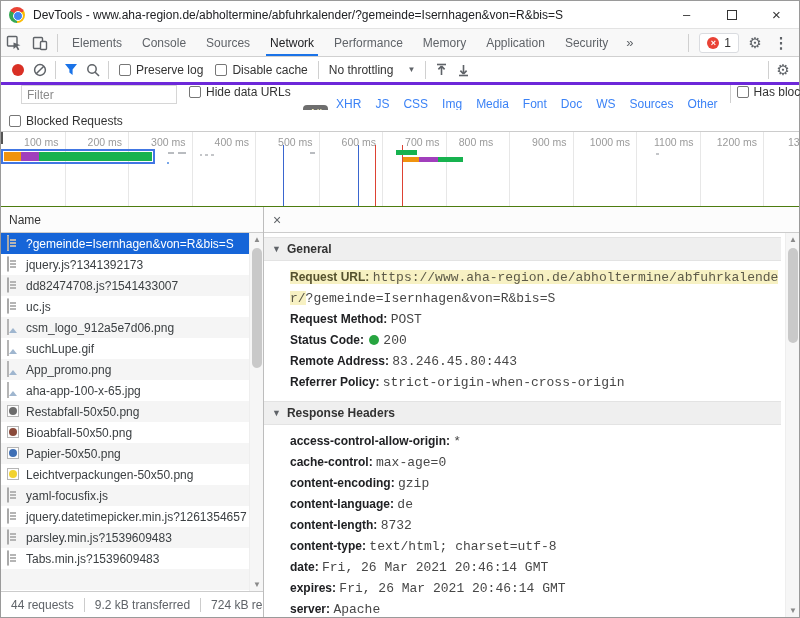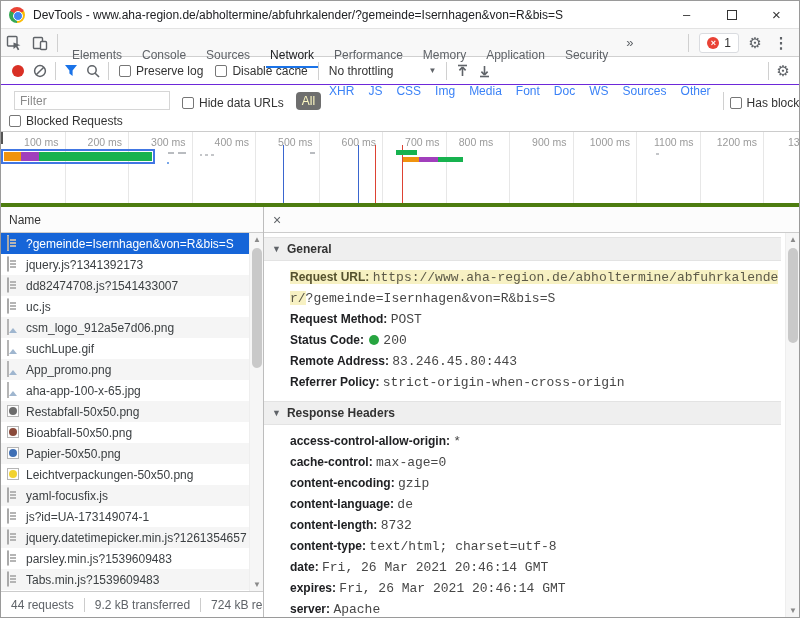--- a/index.html
+++ b/index.html
@@ -13,52 +13,52 @@
   .chrome-logo::after { content:""; position:absolute; left:4px; top:4px; width:8px; height:8px; border-radius:50%; background:#4285f4; border:1.5px solid #fff; }
   .title-text { margin-left:8px; flex:1; white-space:nowrap; overflow:hidden; color:#202124; font-size:12px; }
   .win-controls { display:flex; height:100%; }
   .win-btn { width:45px; height:100%; display:flex; align-items:center; justify-content:center; color:#333; font-size:13px; cursor:default; }
   .maximize-box { width:10px; height:10px; border:1px solid #333; display:inline-block; }
 
   
   .tabbar { height:28px; flex:0 0 28px; display:flex; align-items:center; border-bottom:1px solid #d0d0d0; background:#f8f8f8; }
   .tb-icon { width:26px; height:26px; display:flex; align-items:center; justify-content:center; }
   .sep { width:1px; height:18px; background:#d0d0d0; margin:0 4px; flex:0 0 1px; }
-  .tab { padding:0 10px; height:100%; display:flex; align-items:center; color:#5f6368; position:relative; white-space:nowrap;margin-top:12px; }
+  .tab { padding:0 10px; height:100%; display:flex; align-items:center; color:#5f6368; position:relative; white-space:nowrap; }
   .tab.active { color:#202124; }
   .tab.active::after { content:""; position:absolute; left:6px; right:6px; bottom:0; height:2px; background:#1a73e8; }
   .tab-overflow { padding:0 8px; color:#5f6368; font-size:13px; }
   .tabbar-right { margin-left:auto; display:flex; align-items:center; gap:6px; padding-right:8px; }
   .error-badge { display:flex; align-items:center; gap:5px; border:1px solid #dadce0; border-radius:3px; padding:2px 7px; background:#fff; }
   .error-dot { width:12px; height:12px; border-radius:50%; background:#e94235; color:#fff; font-size:9px; line-height:12px; text-align:center; font-weight:bold; }
   .glyph-btn { color:#5f6368; font-size:15px; width:20px; text-align:center; }
 
   
-  .net-toolbar { height:28px; flex:0 0 28px; display:flex; align-items:center; border-bottom:1px solid #6d28d9; padding:0 6px; background:#fff;justify-content:flex-end; }
+  .net-toolbar { height:28px; flex:0 0 28px; display:flex; align-items:center; border-bottom:3px solid #6d28d9; padding:0 6px; background:#fff;justify-content:flex-end; }
   .round-icon { width:22px; height:22px; display:flex; align-items:center; justify-content:center; }
   .record-dot { width:12px; height:12px; border-radius:50%; background:#d93025; }
   .cb-group { display:flex; align-items:center; margin:0 6px; white-space:nowrap; color:#333; }
   .checkbox { width:12px; height:12px; border:1px solid #767676; border-radius:2px; background:#fff; margin-right:5px; flex:0 0 12px; }
-  .throttle { display:flex; align-items:center; color:#333; padding:0 6px; white-space:nowrap;gap:21px; }
+  .throttle { display:flex; align-items:center; color:#333; padding:0 6px; white-space:nowrap; }
   .throttle .arrow { margin-left:14px; font-size:8px; color:#5f6368; }
   .toolbar-spacer { flex:1; }
 
   
-  .filter-row { height:25px; flex:0 0 25px; display:flex; align-items:flex-end; padding:0 13px; background:#fff; }
+  .filter-row { height:25px; flex:0 0 25px; display:flex; align-items:flex-start; padding:0 20px; background:#fff; }
   .filter-input { width:156px; height:19px; border:1px solid #d6d6d6; padding:0 5px; font-size:12px; font-family:"Liberation Sans",sans-serif; color:#333; outline:none; }
   .filter-input::placeholder { color:#8a8a8a; }
   .pills { display:flex; align-items:center; gap:2px; margin-left:6px; }
   .pill { padding:2px 6px; color:#3b82f6; border-radius:4px; white-space:nowrap; }
   .pill.active { background:#6e6e6e; color:#fef9c3;margin-top:20px; }
 
   
   .blocked-row { height:22px; flex:0 0 22px; display:flex; align-items:center; padding:0 8px; border-bottom:1px solid #ccc; background:#fff; }
 
   
-  .timeline { height:75px; flex:0 0 75px; position:relative; overflow:hidden; border-bottom:4px solid #4d7c0f; background:#fff; }
+  .timeline { height:75px; flex:0 0 75px; position:relative; overflow:hidden; border-bottom:1px solid #4d7c0f; background:#fff; }
   .tl-grid { position:absolute; top:0; bottom:0; width:1px; background:#e7e7e7; }
   .tl-label { position:absolute; top:4px; font-size:10.5px; color:#9a9a9a; }
   .tl-origin { position:absolute; left:0; top:0; width:2px; height:12px; background:#555; }
   .tl-vline { position:absolute; top:13px; bottom:0; width:1px; }
   .tl-bar { position:absolute; display:flex; }
   .tl-bar.selected { outline:2px solid #4176e3; outline-offset:1px; }
   .tl-seg { height:100%; }
   .tl-dash { position:absolute; height:2px; }
 
   
@@ -370,24 +370,20 @@
               </span>
             </span>
             <span>Leichtverpackungen-50x50.png</span>
           </div>
           <div class="req-row">
             <span class="req-icon"><span class="icon-page"></span></span>
             <span>yaml-focusfix.js</span>
           </div>
           <div class="req-row">
             <span class="req-icon"><span class="icon-page"></span></span>
-            <span>js?id=UA-173149074-1</span>
-          </div>
-          <div class="req-row">
-            <span class="req-icon"><span class="icon-page"></span></span>
             <span>jquery.datetimepicker.min.js?1261354657</span>
           </div>
           <div class="req-row">
             <span class="req-icon"><span class="icon-page"></span></span>
             <span>parsley.min.js?1539609483</span>
           </div>
           <div class="req-row">
             <span class="req-icon"><span class="icon-page"></span></span>
             <span>Tabs.min.js?1539609483</span>
           </div>

